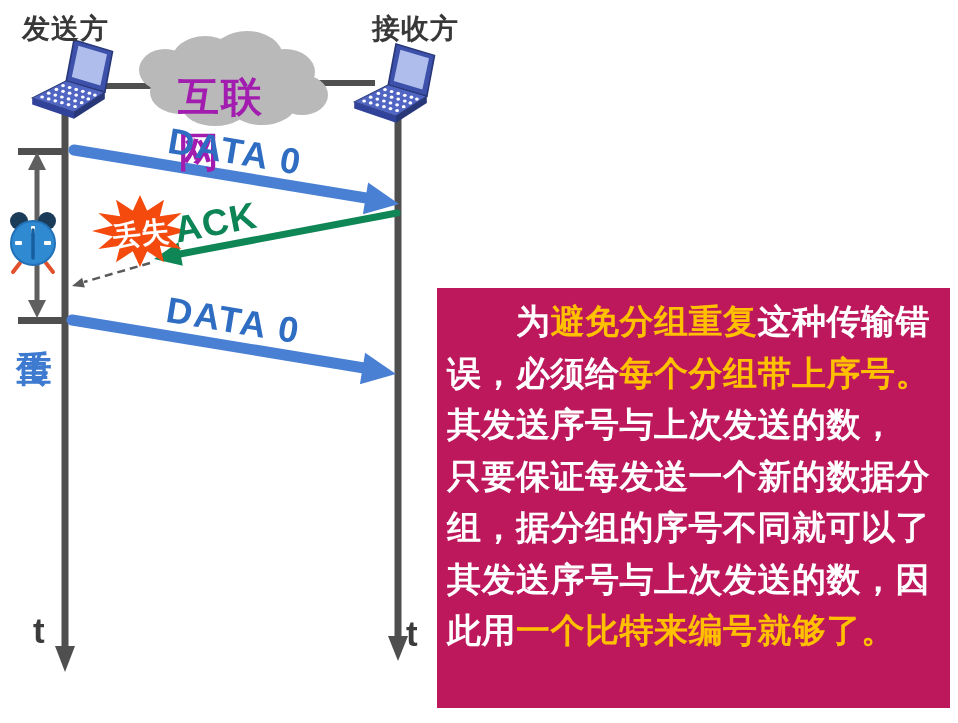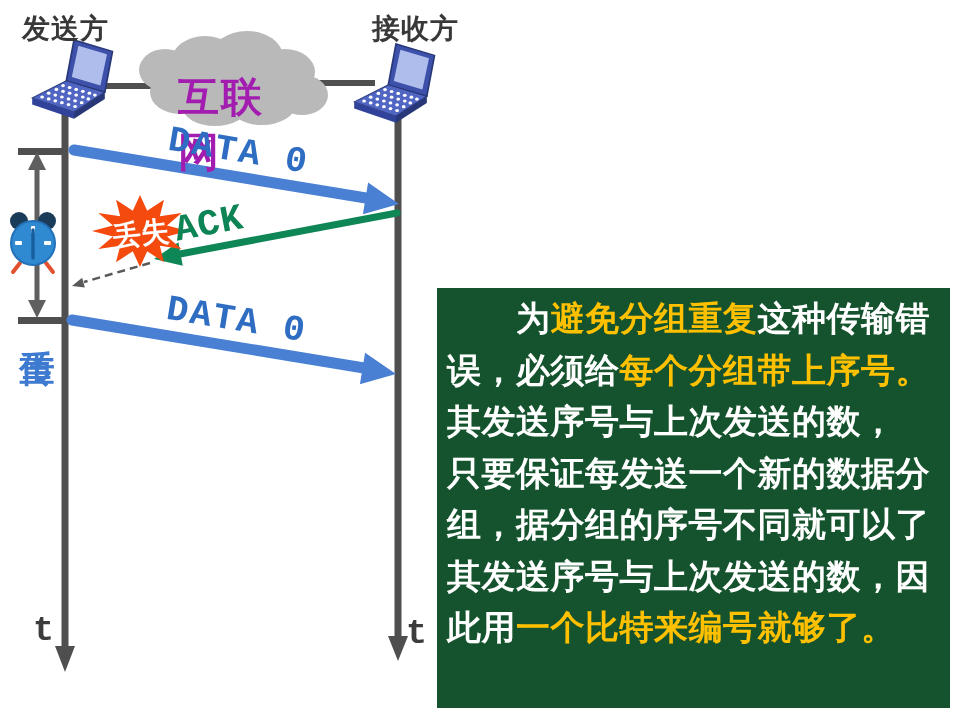--- a/index.html
+++ b/index.html
@@ -1,21 +1,21 @@
 <!DOCTYPE html>
 <html><head>
 <meta charset="utf-8">
 <style>
   html,body{margin:0;padding:0;}
   body{
     width:958px;height:723px;position:relative;background:#ffffff;
     font-family:"Liberation Sans","DejaVu Sans",sans-serif;overflow:hidden;
   }
   .abs{position:absolute;}
-  #stage{position:absolute;left:0;top:0;width:958px;height:723px;font-family:Liberation Mono, monospace;}
+  #stage{position:absolute;left:0;top:0;width:958px;height:723px;}
   svg{position:absolute;left:0;top:0;}
   .endpoint-label{font-size:28px;font-weight:800;color:#383838;letter-spacing:1px;}
   #cloud-label{left:178px;top:70px;width:122px;text-align:left;
     font-size:41px;font-weight:800;color:#a21caf;letter-spacing:2px;}
   .data-label{font-size:36px;font-weight:800;color:#2e6dc2;letter-spacing:2px;
     transform-origin:0 0;white-space:nowrap;}
   #data1-label{left:172px;top:120px;transform:rotate(9.5deg);}
   #data2-label{left:170px;top:289px;transform:rotate(9.3deg);}
   #ack-label{left:175px;top:210px;font-size:37px;font-weight:800;color:#0d8455;
     transform:rotate(-11deg);transform-origin:0 50%;letter-spacing:1px;}
@@ -152,21 +152,21 @@
 
   <div class="abs data-label" id="data1-label">DATA 0</div>
   <div class="abs" id="ack-label">ACK</div>
   <div class="abs" id="lost-label">丢失</div>
   <div class="abs" id="retrans-label">重传</div>
   <div class="abs data-label" id="data2-label">DATA 0</div>
 
   <div class="abs t-label" id="t-left">t</div>
   <div class="abs t-label" id="t-right">t</div>
 
-  <div class="abs" id="note-box" style="background: #14532d;">
+  <div class="abs" id="note-box" style="background: #be185d;">
     <div>
         <div class="note-line"><span>　　为</span><span class="hl">避免分组重复</span><span>这种传输错</span></div>
         <div class="note-line"><span>误，必须给</span><span class="hl">每个分组带上序号。</span></div>
         <div class="note-line"><span>其发送序号与上次发送的数，</span></div>
         <div class="note-line"><span>只要保证每发送一个新的数据分</span></div>
         <div class="note-line"><span>组，据分组的序号不同就可以了</span></div>
         <div class="note-line"><span>其发送序号与上次发送的数，因</span></div>
         <div class="note-line"><span>此用</span><span class="hl">一个比特来编号就够了。</span></div>
       </div>
   </div>

